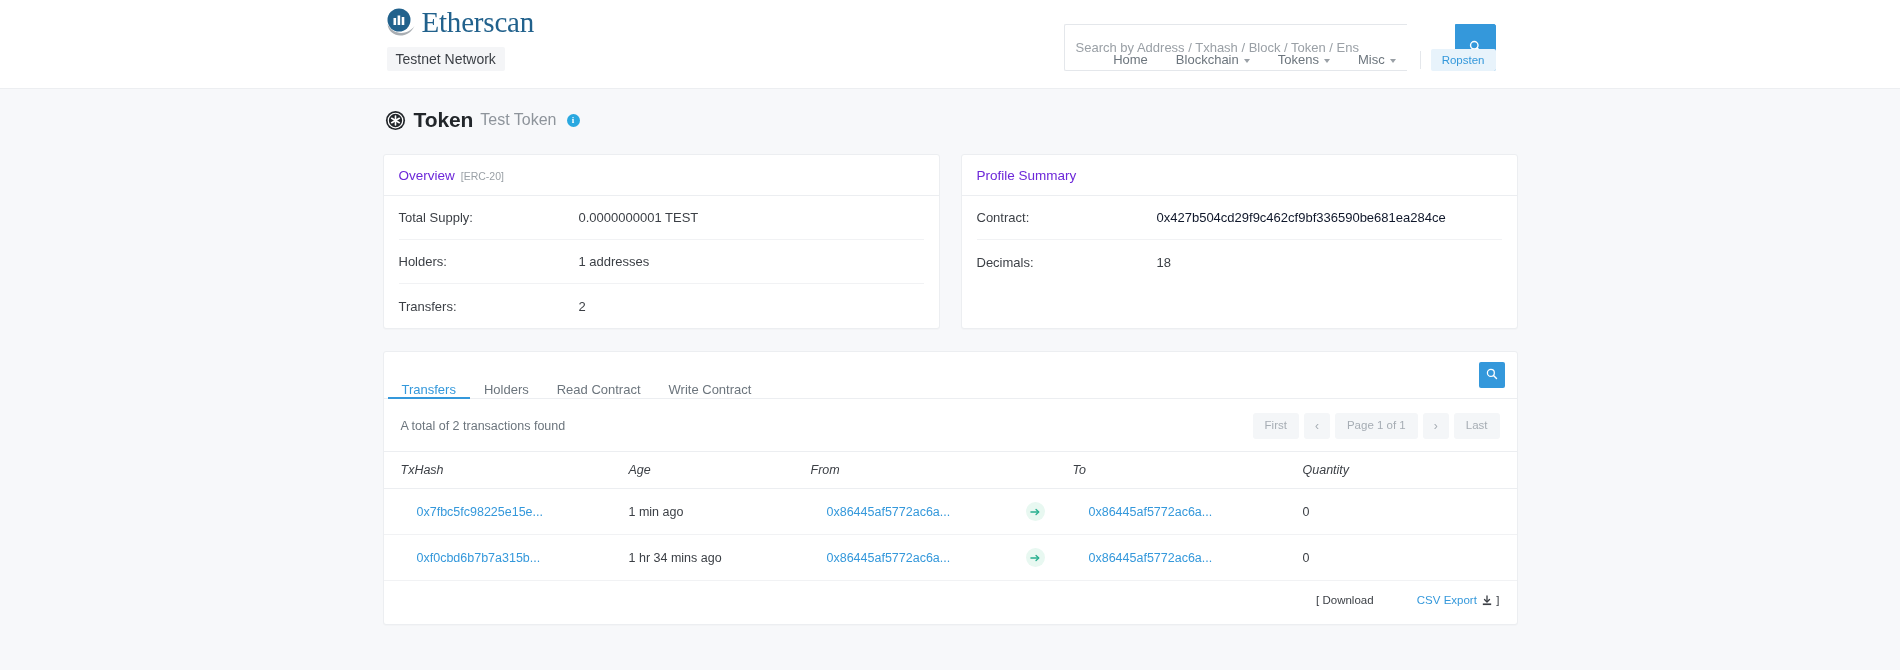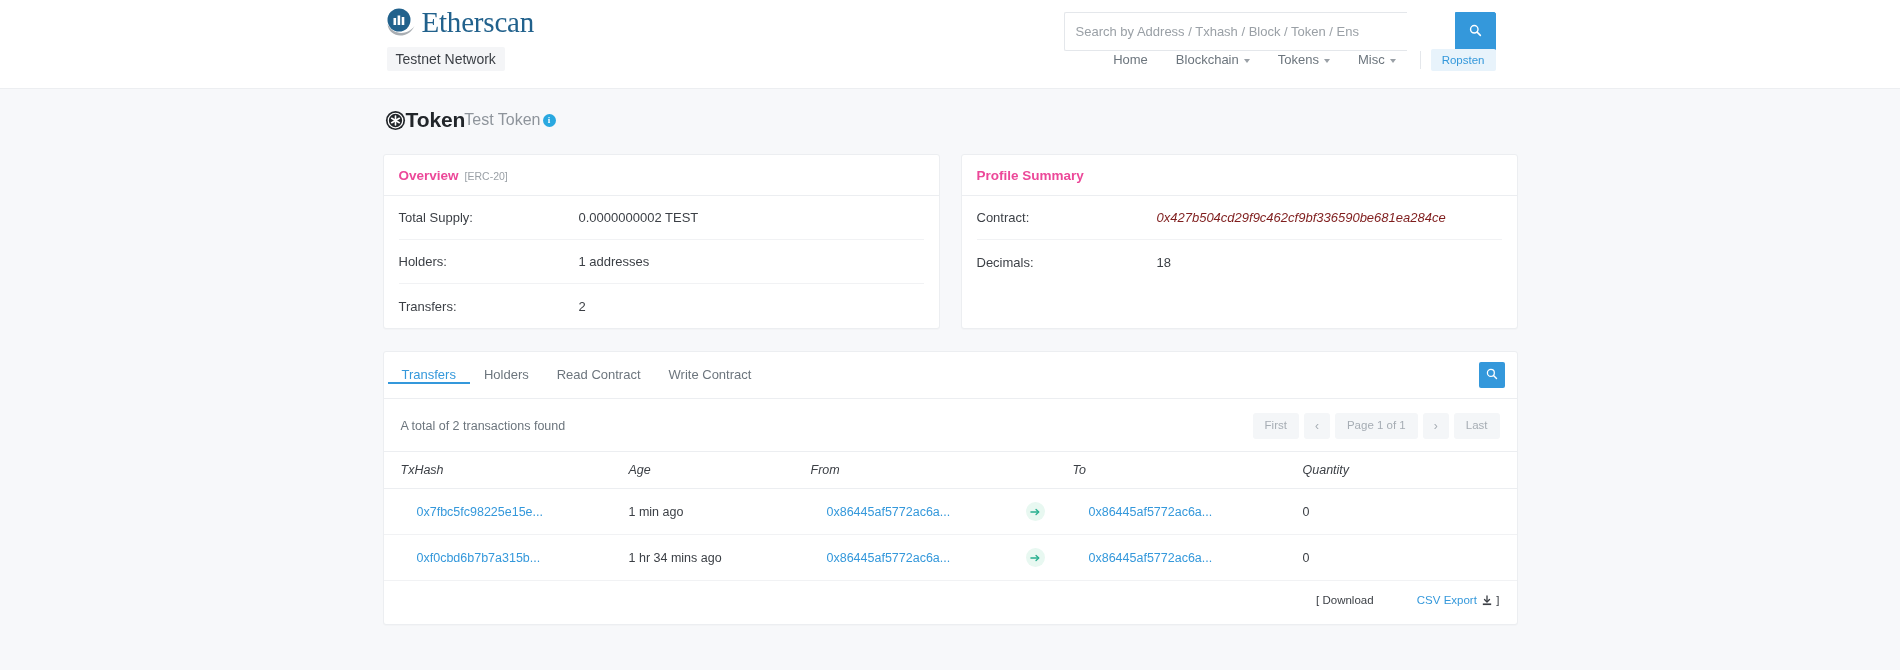--- a/index.html
+++ b/index.html
@@ -54,24 +54,24 @@
     background: #f4f5f7;
     color: #3b3f45;
     font-size: 14px;
     padding: 4px 9px;
     border-radius: 2px;
     white-space: nowrap;
   }
   .search-wrap {
     position: absolute;
     right: 22px;
-    top: 12px;
+    top: 24px;
     display: flex;
     width: 432px;
-    height: 39px;
+    height: 47px;
     gap: 48px;
   }
   .search-input {
     flex: 1;
     border: 1px solid #e4e7eb;
     border-right: none;
     border-radius: 2px 0 0 2px;
     padding: 0 11px;
     font-size: 13px;
     font-family: "Liberation Sans", sans-serif;
@@ -137,20 +137,21 @@
   
   .container {
     width: 1135px;
     margin: 0 auto;
     padding-top: 19px;
   }
 
   .page-title {
     display: flex;
     align-items: center;
+    gap: 8px;
     margin: 0 0 22px 2px;
   }
   .token-icon {
     width: 21px; height: 21px;
     flex: none;
     position: relative;
   }
   .title-main {
     font-size: 21px;
     color: #22262a;
@@ -192,22 +193,22 @@
   }
   .card-head {
     padding: 13px 15px 12px;
     border-bottom: 1px solid #eceef1;
     display: flex;
     align-items: baseline;
     gap: 6px;
   }
   .card-title {
     font-size: 13.5px;
-    font-weight: bold;
-    color: #ec4899;
+    font-weight: normal;
+    color: #6d28d9;
   }
   .card-tag {
     font-size: 10.5px;
     color: #9aa0a6;
   }
   .card-body { padding: 0 15px; }
   .kv-row {
     display: flex;
     align-items: center;
     padding: 13px 0;
@@ -219,21 +220,21 @@
     width: 180px;
     flex: none;
     color: #3b3f45;
     font-size: 13px;
   }
   .kv-val {
     color: #3b3f45;
     font-size: 13px;
     word-break: break-all;
   }
-  .kv-val.link { color: #7f1d1d; text-decoration: none; cursor: pointer; font-style: italic; }
+  .kv-val.link { color: #0f172a; text-decoration: none; cursor: pointer; }
   .overview-card .kv-key { width: 180px; }
   .profile-card { }
   .profile-card .card-body { min-height: 117px; }
 
   
   .panel {
     background: #fff;
     border: 1px solid #eceef1;
     border-radius: 3px;
     box-shadow: 0 1px 1px rgba(0,0,0,0.02);
@@ -242,21 +243,21 @@
     display: flex;
     align-items: center;
     justify-content: space-between;
     border-bottom: 1px solid #eceef1;
     padding: 0 12px 0 4px;
     position: relative;
     height: 47px;
   }
   .tabs {
     display: flex;
-    align-items: center;
+    align-items: flex-end;
     height: 100%;
   }
   .tab {
     padding: 0 14px;
     display: flex;
     align-items: center;
     font-size: 13px;
     color: #6c757d;
     text-decoration: none;
     cursor: pointer;
@@ -445,21 +446,21 @@
   <div class="cards-row">
 
     <div class="card overview-card">
       <div class="card-head">
         <span class="card-title">Overview</span>
         <span class="card-tag">[ERC-20]</span>
       </div>
       <div class="card-body">
         <div class="kv-row">
           <span class="kv-key">Total Supply:</span>
-          <span class="kv-val">0.0000000002 TEST</span>
+          <span class="kv-val">0.0000000001 TEST</span>
         </div>
         <div class="kv-row">
           <span class="kv-key">Holders:</span>
           <span class="kv-val">1 addresses</span>
         </div>
         <div class="kv-row">
           <span class="kv-key">Transfers:</span>
           <span class="kv-val">2</span>
         </div>
       </div>

